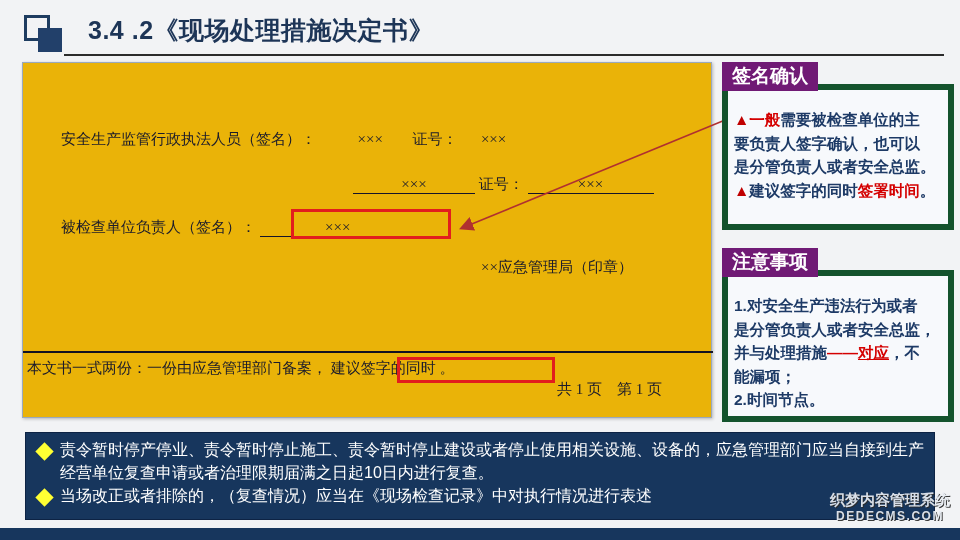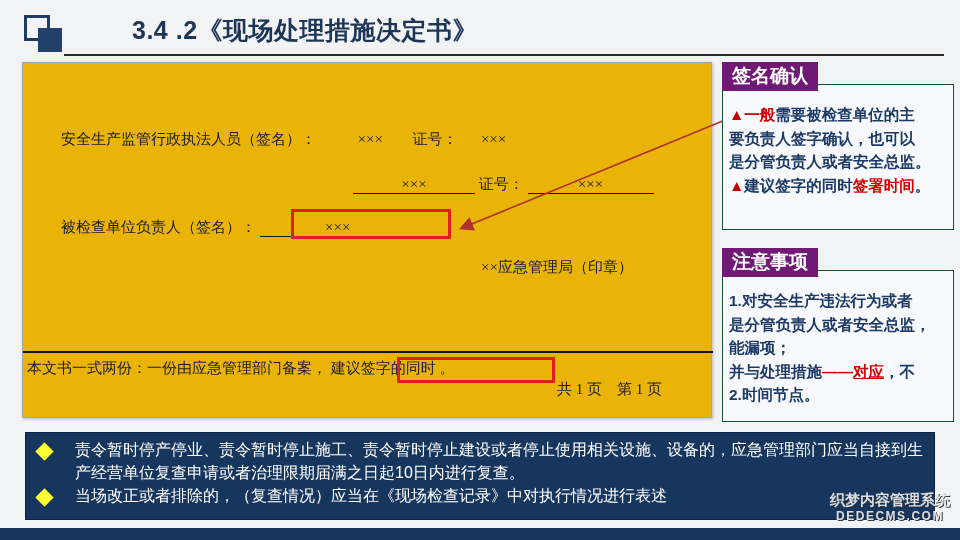--- a/index.html
+++ b/index.html
@@ -10,21 +10,21 @@
   }
 
   
   #header{position:absolute;left:0;top:0;width:960px;height:58px;}
   #logo{position:absolute;left:24px;top:15px;width:44px;height:38px;}
   #logo .sq-out{position:absolute;left:0;top:0;width:26px;height:26px;
      border:3px solid #1e3c60;background:transparent;box-sizing:border-box;}
   #logo .sq-fill{position:absolute;left:14px;top:13px;width:24px;height:24px;
      background:#22406a;}
   #title{position:absolute;left:88px;top:14px;font-size:25px;font-weight:bold;
-     color:#1d3557;letter-spacing:.5px;white-space:nowrap;margin-left:44px;}
+     color:#1d3557;letter-spacing:.5px;white-space:nowrap;}
   #title-rule{position:absolute;left:64px;top:54px;width:880px;height:2px;background:#2b2b2b;}
 
   
   #doc{position:absolute;left:22px;top:62px;width:690px;height:356px;
      background:#eab308;border:1px solid #9aa9bd;box-sizing:border-box;
      box-shadow:1px 1px 3px rgba(0,0,0,.25);}
   .docline{position:absolute;color:#1b1b2b;white-space:nowrap;
      font-family:"Liberation Serif","DejaVu Serif",serif;font-size:15px;}
 
   .ul{display:inline-block;border-bottom:1.5px solid #14142a;text-align:center;}
@@ -43,42 +43,42 @@
   
   .redbox{position:absolute;border:3px solid #e21d1d;box-sizing:border-box;background:transparent;}
   #redbox-sign{left:268px;top:146px;width:160px;height:30px;}
   #redbox-copy{left:374px;top:294px;width:158px;height:26px;}
 
   
   #arrow{position:absolute;left:430px;top:100px;width:320px;height:145px;pointer-events:none;}
 
   
   .anno{position:absolute;width:232px;background:#f7f9fc;
-     border:1px solid #14532d;box-sizing:border-box;}
+     border:6px solid #14532d;box-sizing:border-box;}
   .anno-head{position:absolute;left:0;top:0;background:#701a75;color:#fff;
      font-size:19px;font-weight:bold;padding:3px 10px 4px;line-height:1.15;
      white-space:nowrap;z-index:3;}
   .anno-body{padding:6px 5px 6px 6px;font-size:15.5px;line-height:1.52;
      color:#1d3a66;font-weight:bold;
      font-family:"Liberation Sans","DejaVu Sans",sans-serif;}
   .anno-body p{margin:0;}
   .red{color:#d40000;}
   .red-u{color:#d40000;text-decoration:underline;}
   .tri{color:#c00000;}
 
   #anno1{left:722px;top:84px;height:146px;}
   #anno1-head{left:722px;top:62px;}
   #anno2{left:722px;top:270px;height:152px;}
   #anno2-head{left:722px;top:248px;}
 
   
   #banner{position:absolute;left:25px;top:432px;width:910px;height:88px;
      background:#17365d;border:1px solid #0d2344;box-sizing:border-box;
      padding:6px 10px 0 8px;}
-  .bullet-row{display:flex;align-items:flex-start;margin-bottom:1px;gap:15px;}
+  .bullet-row{display:flex;align-items:flex-start;margin-bottom:1px;}
   .diamond{width:13px;height:13px;background:#ffff33;transform:rotate(45deg);
      flex:0 0 13px;margin:6px 9px 0 4px;}
   .btext{color:#ffffff;font-size:16px;line-height:1.42;
      font-family:"Liberation Sans","DejaVu Sans",sans-serif;}
 
   
   #bottom-strip{position:absolute;left:0;top:528px;width:960px;height:12px;background:#17365d;}
   #watermark{position:absolute;right:6px;top:492px;width:128px;height:44px;
      text-align:center;color:#e9edf3;opacity:.92;}
   #wm-cn{font-size:15px;font-weight:bold;line-height:1.1;
@@ -160,24 +160,24 @@
       <span class="tri">▲</span><span>建议签字的同时</span><span class="red">签署时间</span><span>。</span>
     </p>
   </div>
 </div>
 
 <div class="anno-head" id="anno2-head">注意事项</div>
 <div class="anno" id="anno2">
   <div class="anno-body" style="padding-top:18px">
     <p>1.对安全生产违法行为或者</p>
     <p>是分管负责人或者安全总监，</p>
-    <p>能漏项；</p>
     <p>
       <span>并与处理措施</span><span class="red">——</span><span class="red-u">对应</span><span>，不</span>
     </p>
+    <p>能漏项；</p>
     <p>2.时间节点。</p>
   </div>
 </div>
 
 <div id="banner">
   <div class="bullet-row">
     <span class="diamond"></span>
     <span class="btext">责令暂时停产停业、责令暂时停止施工、责令暂时停止建设或者停止使用相关设施、设备的，应急管理部门应当自接到生产经营单位复查申请或者治理限期届满之日起10日内进行复查。</span>
   </div>
   <div class="bullet-row">

